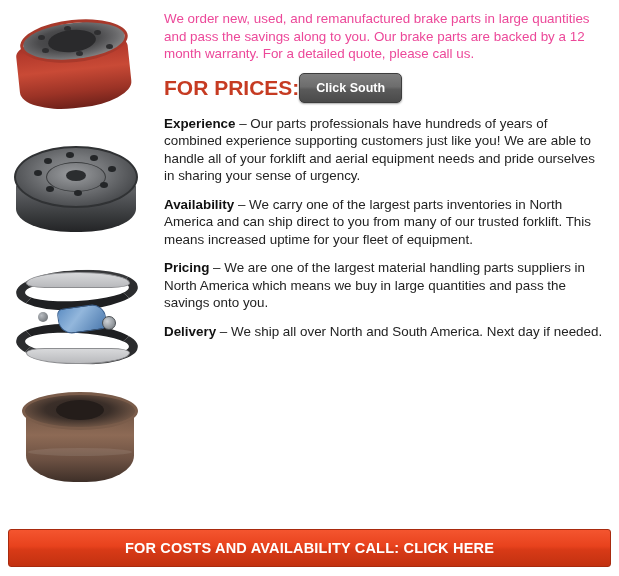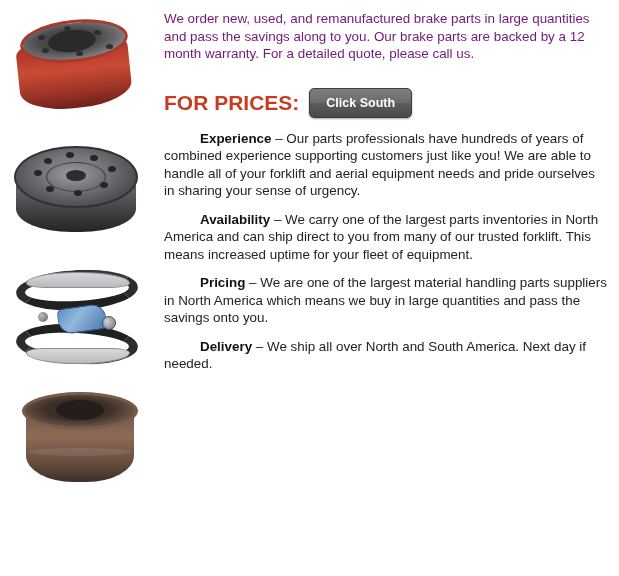--- a/index.html
+++ b/index.html
@@ -159,29 +159,29 @@
   }
   h1.title {
     margin: 0 0 6px 0;
     font-size: 19.5px;
     font-weight: bold;
     color: #c63b22;
     letter-spacing: 0.1px;
     font-family: "Liberation Sans", sans-serif;
   }
   p.intro {
-    margin: 0 0 25px 0;
+    margin: 0 0 10px 0;
     font-size: 13.4px;
     line-height: 17.5px;
-    color: #701a75;
+    color: #ec4899;
   }
   .prices-row {
     display: flex;
     align-items: center;
-    gap: 10px;
+    gap: 0;
     margin: 4px 0 12px 0;
   }
   .prices-label {
     font-size: 21px;
     font-weight: bold;
     color: #c63b22;
   }
   .click-btn {
     display: inline-block;
     background: linear-gradient(to bottom, #7e7e7e 0%, #6d6d6d 45%, #5a5a5a 55%, #4a4a4a 100%);
@@ -194,21 +194,21 @@
     cursor: pointer;
     text-decoration: none;
     box-shadow: 0 1px 2px rgba(0,0,0,0.35);
   }
   .feature {
     margin: 0 0 11px 0;
     font-size: 13.4px;
     line-height: 17.5px;
     color: #232323;
   }
-  .feature b { color: #111; margin-left: 36px; }
+  .feature b { color: #111; }
   .feature .dash { color: #232323; }
 
   
   .bottom-bar {
     position: absolute;
     left: 8px;
     bottom: 9px;
     width: 603px;
     height: 38px;
     background: linear-gradient(to bottom, #f4552f 0%, #e8421d 45%, #d83a17 55%, #c23110 100%);
@@ -312,14 +312,17 @@
         <b>Pricing</b><span class="dash"> – </span><span>We are one of the largest material handling parts suppliers in North America which means we buy in large quantities and pass the savings onto you.</span>
       </p>
 
       <p class="feature">
         <b>Delivery</b><span class="dash"> – </span><span>We ship all over North and South America.  Next day if needed.</span>
       </p>
 
     </div>
   </div>
 
+  <div class="bottom-bar">
+    <span>FOR COSTS AND AVAILABILITY CALL: CLICK HERE</span>
+  </div>
 
 </div>
 
 </body></html>

